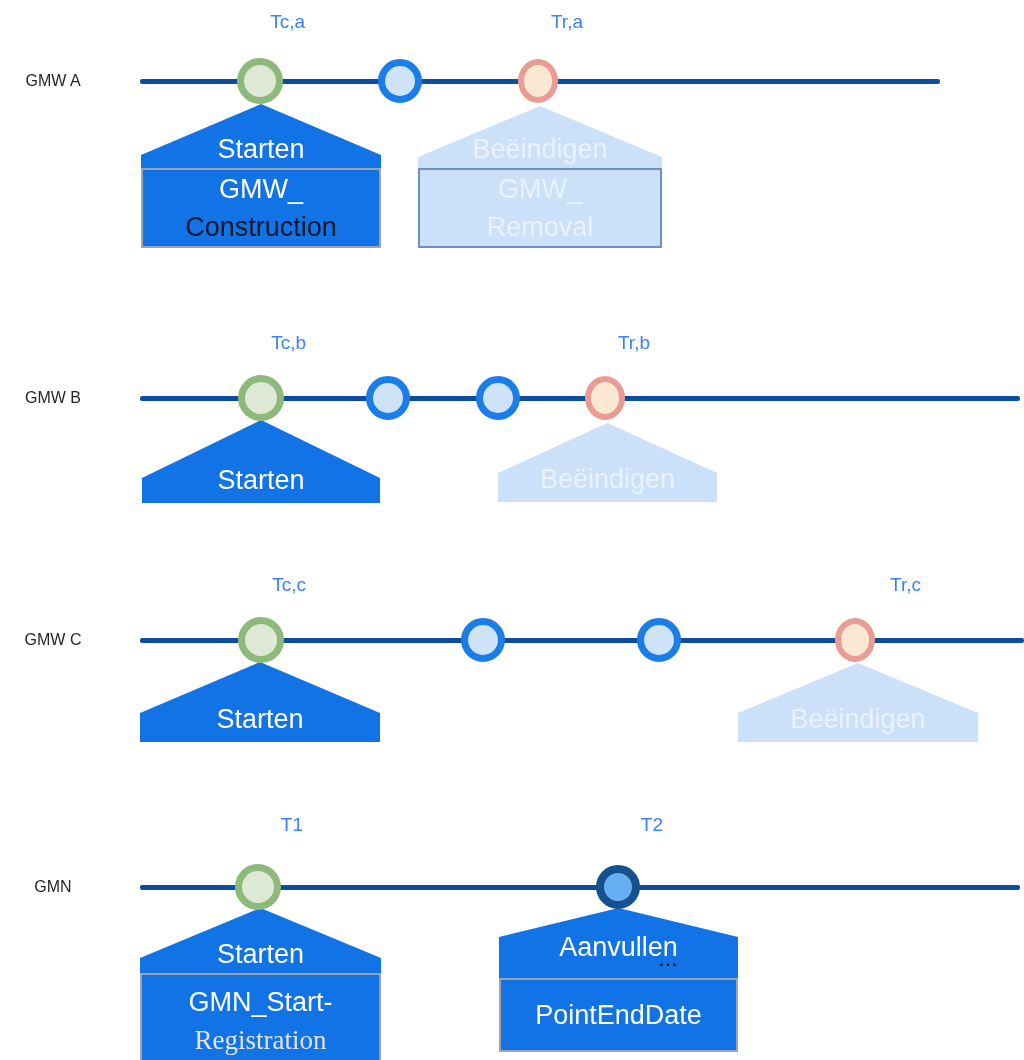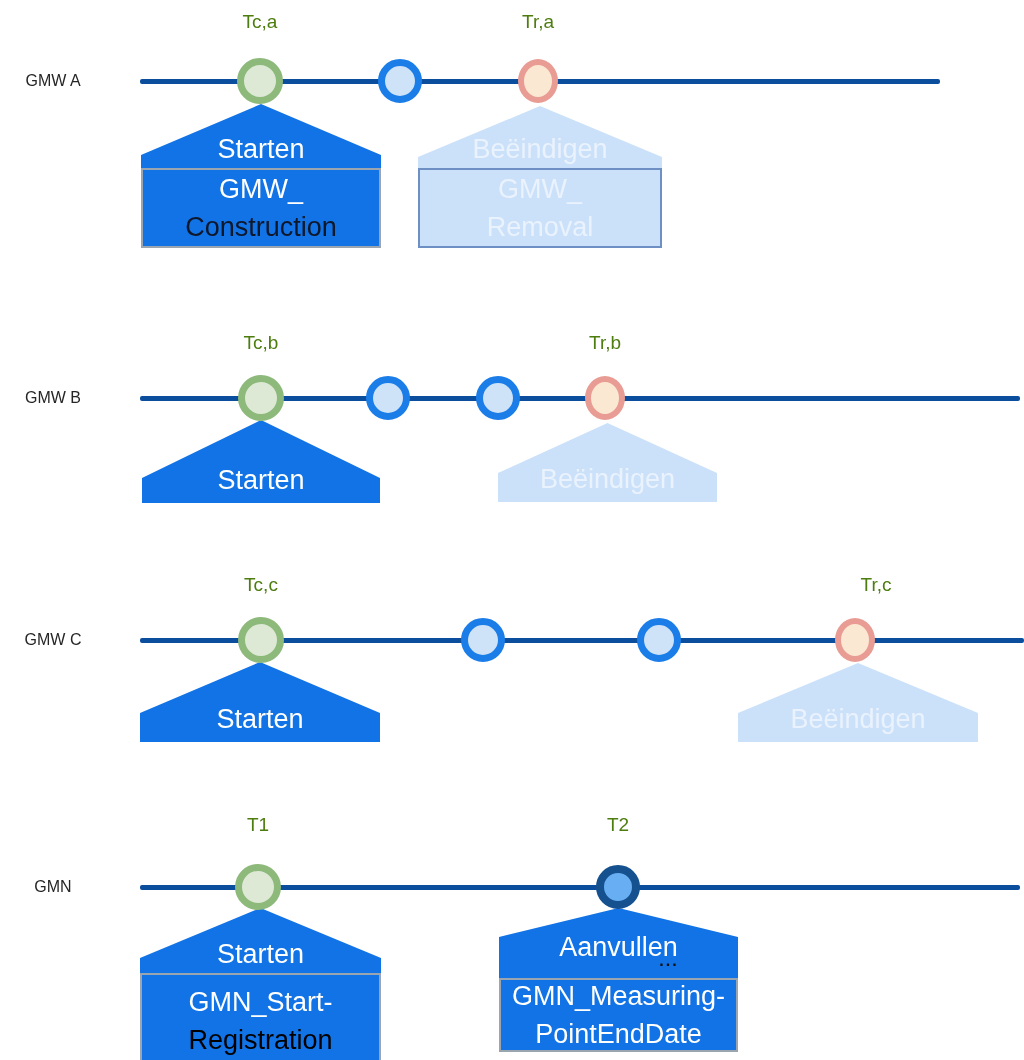--- a/index.html
+++ b/index.html
@@ -11,21 +11,21 @@
     position:absolute;left:0;width:106px;text-align:center;
     font-size:16px;color:#262626;height:26px;line-height:26px;
   }
   .tl-line{position:absolute;height:5px;border-radius:2px;}
   .marker{position:absolute;border-radius:50%;box-sizing:border-box;}
   .marker.green{width:46px;height:46px;border-width:7px;border-style:solid;}
   .marker.blue{width:44px;height:44px;border-width:7px;border-style:solid;}
   .marker.orange{width:40px;height:44px;border-width:6px;border-style:solid;}
   .marker.navy{width:44px;height:44px;border-width:8px;border-style:solid;}
   .time-label{
-    position:absolute;width:90px;text-align:center;font-size:19px;color:#4d7c0f;height:24px;line-height:24px;
+    position:absolute;width:90px;text-align:right;font-size:19px;color:#3b82f6;height:24px;line-height:24px;
   }
   .pentagon{
     position:absolute;display:flex;align-items:flex-end;justify-content:flex-start;
   }
   .pentagon .p-label{
     display:block;width:100%;text-align:center;font-size:27px;line-height:30px;
   }
   .callout-box{
     position:absolute;box-sizing:border-box;border:2px solid;
     display:flex;flex-direction:column;align-items:center;justify-content:center;
@@ -89,27 +89,26 @@
     <div class="marker blue" style="left: 637px; top: 618px; border-color: rgb(27, 125, 232); background: rgb(206, 226, 248);"></div>
     <div class="marker orange" style="left: 835px; top: 618px; border-color: rgb(232, 156, 148); background: rgb(251, 232, 210);"></div>
     <div class="time-label" style="left: 831px; top: 573px;">Tr,c</div>
     <div class="tl-line" style="left: 140px; top: 885px; width: 880px; background: rgb(12, 78, 158);"></div>
     <div class="row-label" style="top: 874px;">GMN</div>
     <div class="pentagon" style="left: 140px; top: 908px; width: 241px; height: 65px; background: rgb(17, 115, 230); clip-path: polygon(50% 0%, 100% 76.9%, 100% 100%, 0% 100%, 0% 76.9%);">
       <span class="p-label" style="color: rgb(255, 255, 255); padding-bottom: 4px;">Starten</span>
     </div>
     <div class="callout-box" style="left: 140px; top: 973px; width: 241px; height: 96px; background: rgb(17, 115, 230); border-color: rgb(154, 165, 175);">
       <div class="box-line" style="color: rgb(255, 255, 255);">GMN_Start-</div>
-      <div class="box-line" style="color: #000000;">Registration</div>
+      <div class="box-line" style="color: #e5e5e5; font-family: Liberation Serif, serif;">Registration</div>
     </div>
     <div class="pentagon" style="left: 499px; top: 908px; width: 239px; height: 70px; background: rgb(17, 115, 230); clip-path: polygon(50% 0%, 100% 41.4%, 100% 100%, 0% 100%, 0% 41.4%);">
       <span class="p-label" style="color: rgb(255, 255, 255); padding-bottom: 16px;">Aanvullen</span>
     </div>
     <div class="callout-box" style="left: 499px; top: 978px; width: 239px; height: 74px; background: rgb(17, 115, 230); border-color: rgb(154, 165, 175);">
-      <div class="box-line" style="color: rgb(255, 255, 255);">GMN_Measuring-</div>
       <div class="box-line" style="color: rgb(255, 255, 255);">PointEndDate</div>
     </div>
     <div class="dots" style="left: 644px; top: 956px; width: 50px;">...</div>
     <div class="marker green" style="left: 235px; top: 864px; border-color: rgb(141, 185, 123); background: rgb(221, 233, 213);"></div>
     <div class="time-label" style="left: 213px; top: 813px;">T1</div>
     <div class="marker navy" style="left: 596px; top: 865px; border-color: rgb(21, 80, 143); background: rgb(103, 174, 243);"></div>
     <div class="time-label" style="left: 573px; top: 813px;">T2</div>
   </div>
 
 </body></html>

